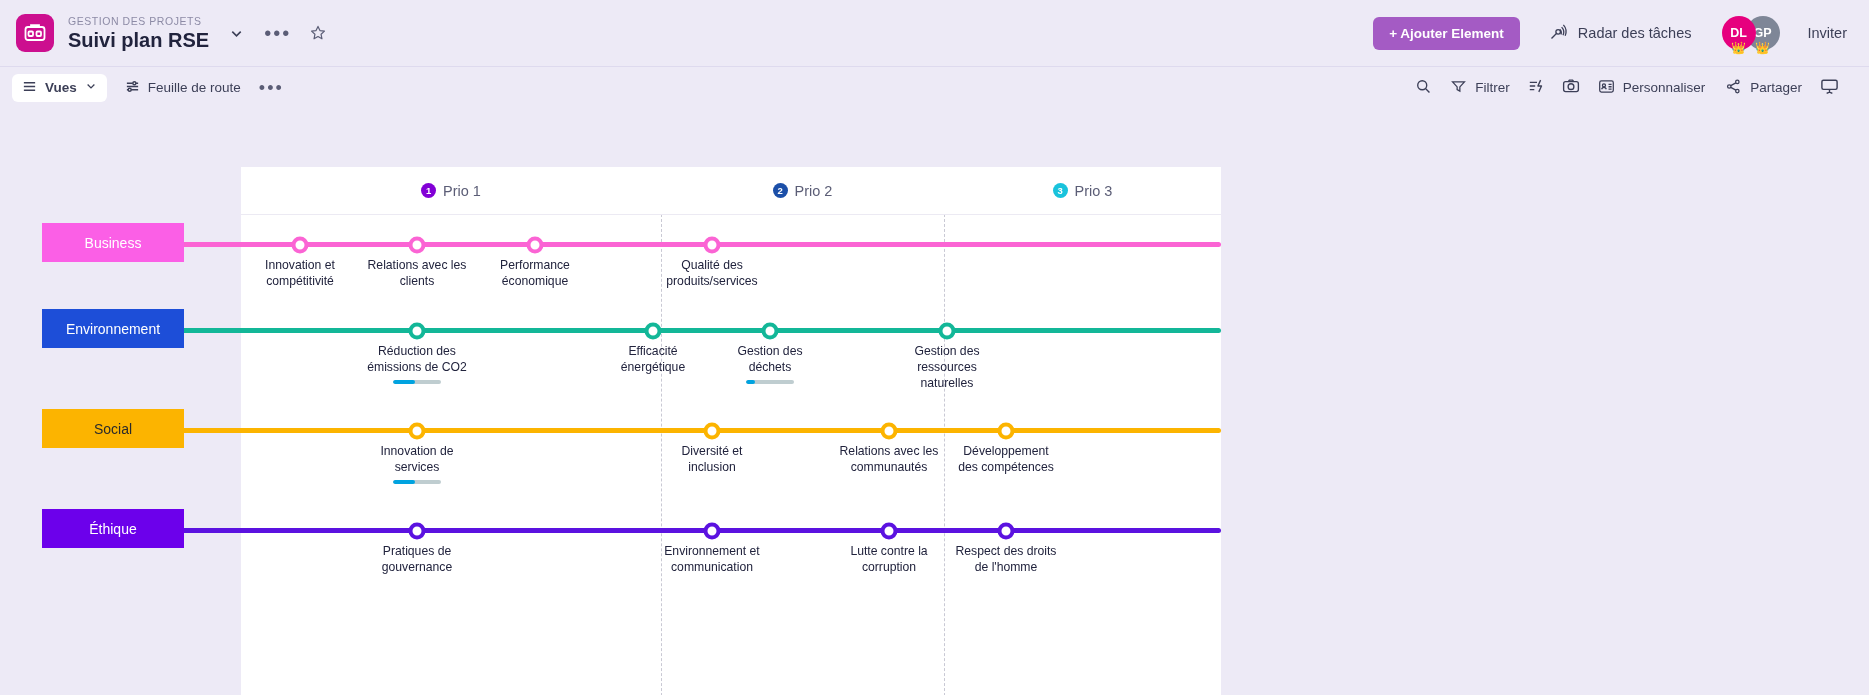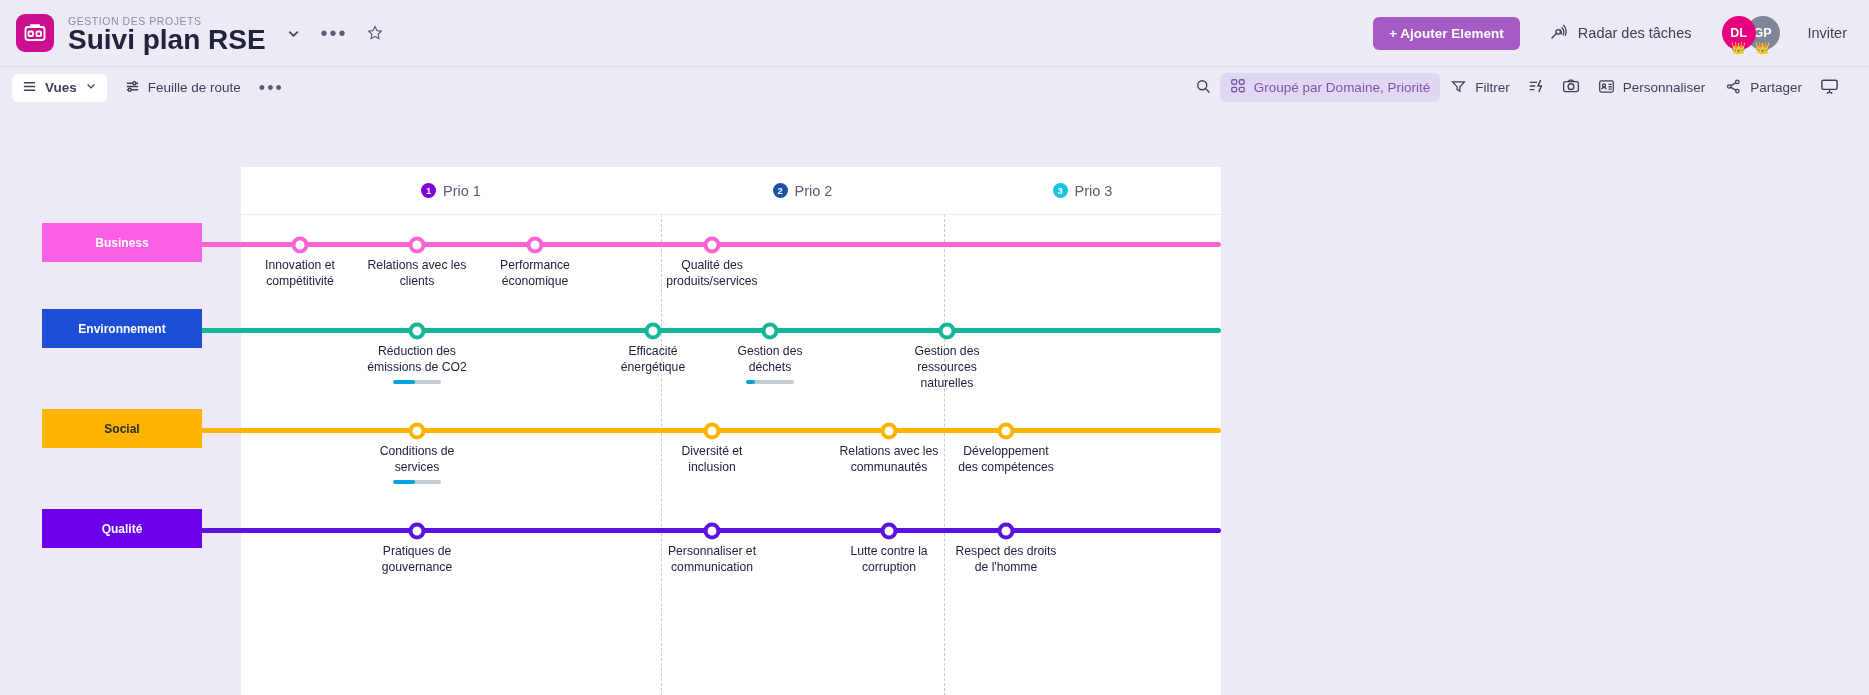--- a/index.html
+++ b/index.html
@@ -22,21 +22,21 @@
     background: #cc0f8f;
     display: flex; align-items: center; justify-content: center;
     flex: none;
   }
   .proj-icon svg { width: 24px; height: 24px; }
   .proj-text { margin-left: 14px; display: flex; flex-direction: column; justify-content: center; }
   .proj-kicker {
     font-size: 10.5px; letter-spacing: .55px; color: #8d8ba6;
     font-weight: 400; text-transform: uppercase; line-height: 13px;
   }
-  .proj-title { font-size: 28px; font-weight: 700; color: #21233d; line-height: 24px; }
+  .proj-title { font-size: 20px; font-weight: 700; color: #21233d; line-height: 24px; }
   .chev {
     margin-left: 20px; color: #3c3f57; font-size: 15px; cursor: pointer;
     display: flex; align-items: center;
   }
   .dots3 { margin-left: 20px; color: #5b5d76; font-size: 20px; letter-spacing: 2px; line-height: 10px; cursor: pointer;}
   .star { margin-left: 18px; display: flex; align-items: center; cursor: pointer;}
   .spacer { flex: 1 1 auto; }
   .btn-add {
     background: #a45bc4; color: #fff; border: none;
     font-size: 13.5px; font-weight: 600;
@@ -91,23 +91,23 @@
   .pbadge {
     width: 15px; height: 15px; border-radius: 50%;
     color: #fff; font-size: 9.5px; font-weight: 700;
     display: flex; align-items: center; justify-content: center;
   }
   .vline { position: absolute; top: 47px; width: 0; border-left: 1px dashed #c9c9d4; height: 502px; }
   .lane-sep { position: absolute; left: 0; width: 980px; height: 1px; background: #eceaf3; }
 
   
   .chip {
-    position: absolute; left: 42px; width: 160px; height: 39px;
+    position: absolute; left: 42px; width: 142px; height: 39px;
     display: flex; align-items: center; justify-content: center;
-    font-size: 12px; font-weight: 700; color: #fff;
+    font-size: 14px; font-weight: 400; color: #fff;
   }
 
   
   .tl { position: absolute; height: 5px; border-radius: 3px; }
   .node {
     position: absolute; width: 17px; height: 17px; border-radius: 50%;
     background: #fff; transform: translate(-50%,-50%); cursor: pointer;
   }
   .mlabel {
     position: absolute; transform: translateX(-50%);
@@ -209,31 +209,20 @@
   <div class="spacer"></div>
 
   <div class="tb-item icononly">
     <span>
       <svg width="17" height="17" viewBox="0 0 20 20" fill="none" stroke="#3c3f57" stroke-width="1.6">
           <circle cx="8.5" cy="8.5" r="5.3"></circle>
           <path d="M12.6 12.6L17 17"></path>
         </svg>
     </span>
   </div>
-  <div class="tb-item grouped">
-    <span>
-      <svg width="16" height="16" viewBox="0 0 18 18" fill="none" stroke="#7a56a8" stroke-width="1.5">
-        <rect x="2" y="2" width="5.5" height="5" rx="1.3"></rect>
-          <rect x="10.5" y="2" width="5.5" height="5" rx="1.3"></rect>
-        <rect x="2" y="10.5" width="5.5" height="5" rx="1.3"></rect>
-          <rect x="10.5" y="10.5" width="5.5" height="5" rx="1.3"></rect>
-      </svg>
-    </span>
-    <span>Groupé par Domaine, Priorité</span>
-  </div>
   <div class="tb-item">
     <span>
       <svg width="17" height="17" viewBox="0 0 20 20" fill="none" stroke="#3c3f57" stroke-width="1.5">
           <path d="M3 4.5h14l-5.4 6v5l-3.2-1.8v-3.2z"></path>
         </svg>
     </span>
     <span>Filtrer</span>
   </div>
   <div class="tb-item icononly">
     <span>
@@ -346,21 +335,21 @@
       </div>
       <div class="node" style="left: 706px; top: 163.5px; border: 4px solid rgb(19, 183, 152);"></div>
       <div class="mlabel" style="left: 706px; top: 176px;">
         <div>Gestion des</div>
         <div>ressources</div>
         <div>naturelles</div>
       </div>
       <div class="tl" style="left: -80px; width: 1060px; top: 261px; background: rgb(252, 180, 0);"></div>
       <div class="node" style="left: 176px; top: 263.5px; border: 4px solid rgb(252, 180, 0);"></div>
       <div class="mlabel" style="left: 176px; top: 276px;">
-        <div>Conditions de</div>
+        <div>Innovation de</div>
         <div>services</div>
       </div>
       <div class="prog" style="left: 176px; top: 313px;">
         <i style="width:45%"></i>
       </div>
       <div class="node" style="left: 471px; top: 263.5px; border: 4px solid rgb(252, 180, 0);"></div>
       <div class="mlabel" style="left: 471px; top: 276px;">
         <div>Diversité et</div>
         <div>inclusion</div>
       </div>
@@ -375,33 +364,33 @@
         <div>des compétences</div>
       </div>
       <div class="tl" style="left: -80px; width: 1060px; top: 361px; background: rgb(91, 18, 224);"></div>
       <div class="node" style="left: 176px; top: 363.5px; border: 4px solid rgb(91, 18, 224);"></div>
       <div class="mlabel" style="left: 176px; top: 376px;">
         <div>Pratiques de</div>
         <div>gouvernance</div>
       </div>
       <div class="node" style="left: 471px; top: 363.5px; border: 4px solid rgb(91, 18, 224);"></div>
       <div class="mlabel" style="left: 471px; top: 376px;">
-        <div>Personnaliser et</div>
+        <div>Environnement et</div>
         <div>communication</div>
       </div>
       <div class="node" style="left: 648px; top: 363.5px; border: 4px solid rgb(91, 18, 224);"></div>
       <div class="mlabel" style="left: 648px; top: 376px;">
         <div>Lutte contre la</div>
         <div>corruption</div>
       </div>
       <div class="node" style="left: 765px; top: 363.5px; border: 4px solid rgb(91, 18, 224);"></div>
       <div class="mlabel" style="left: 765px; top: 376px;">
         <div>Respect des droits</div>
         <div>de l'homme</div>
       </div>
     </div>
   <div id="chips">
       <div class="chip" style="top: 115px; background: rgb(251, 95, 230); color: rgb(255, 255, 255);">Business</div>
       <div class="chip" style="top: 201px; background: #1d4ed8; color: rgb(255, 255, 255);">Environnement</div>
       <div class="chip" style="top: 301px; background: rgb(252, 180, 0); color: rgb(43, 43, 43); text-align: center;">Social</div>
-      <div class="chip" style="top: 401px; background: rgb(108, 0, 235); color: rgb(255, 255, 255);">Qualité</div>
+      <div class="chip" style="top: 401px; background: rgb(108, 0, 235); color: rgb(255, 255, 255);">Éthique</div>
     </div>
 </div>
 
 </body></html>

